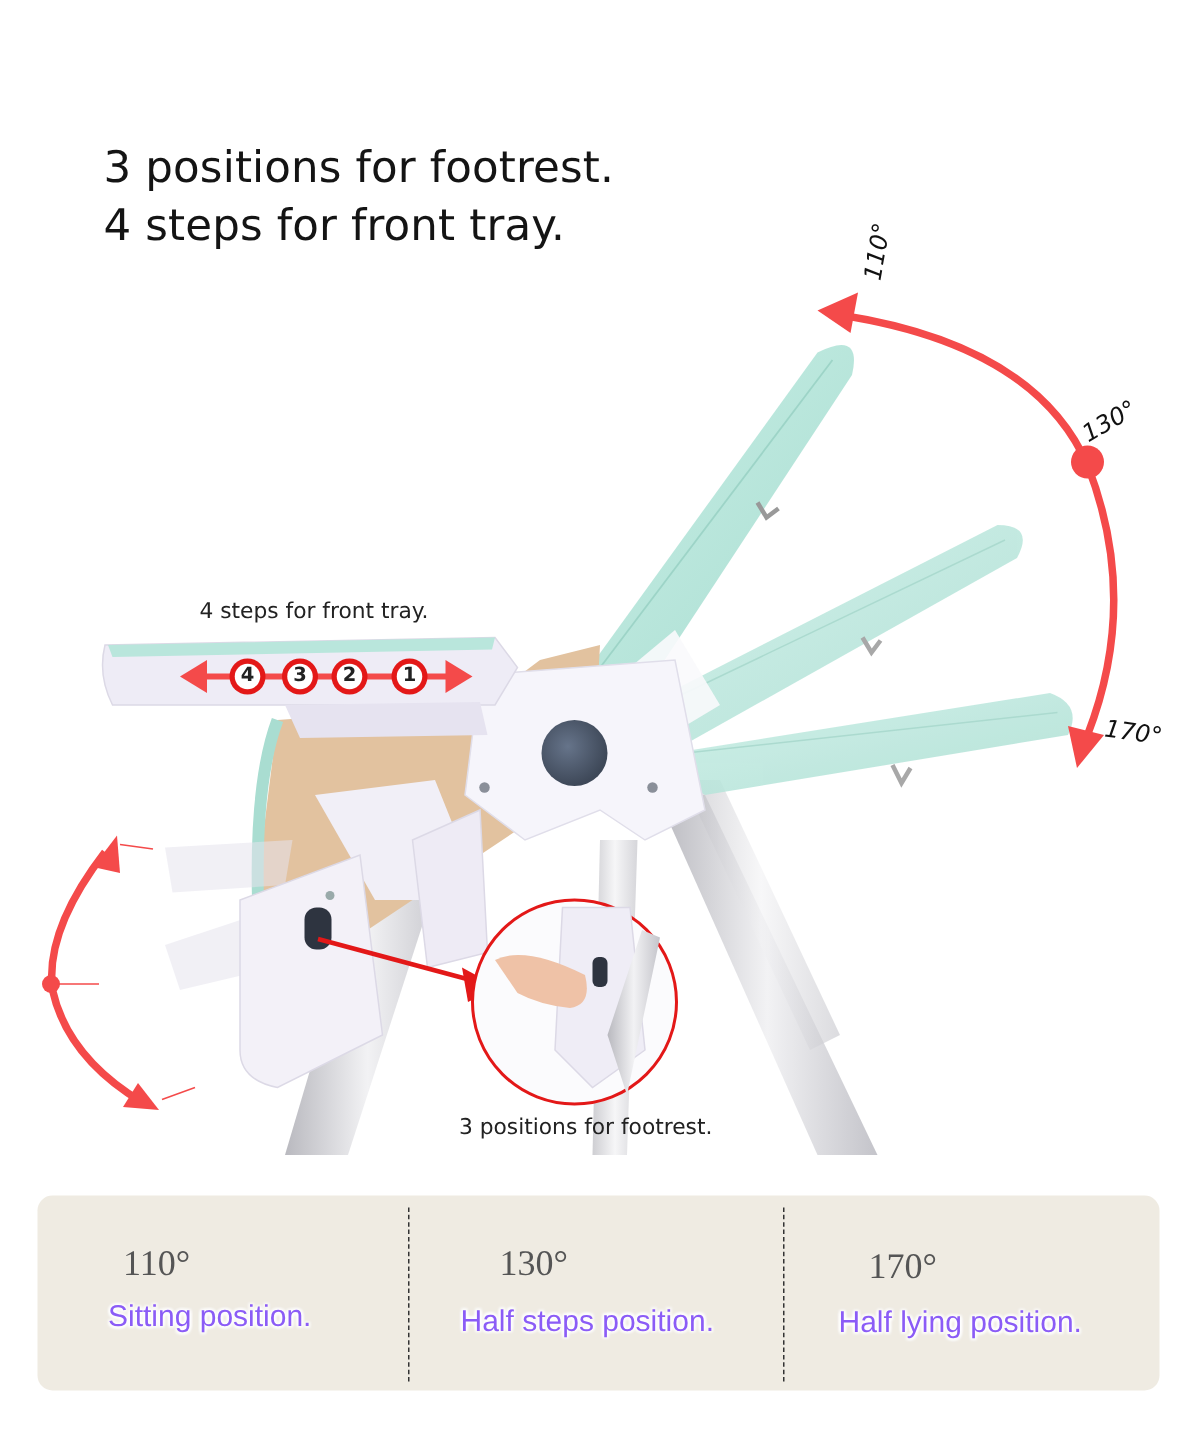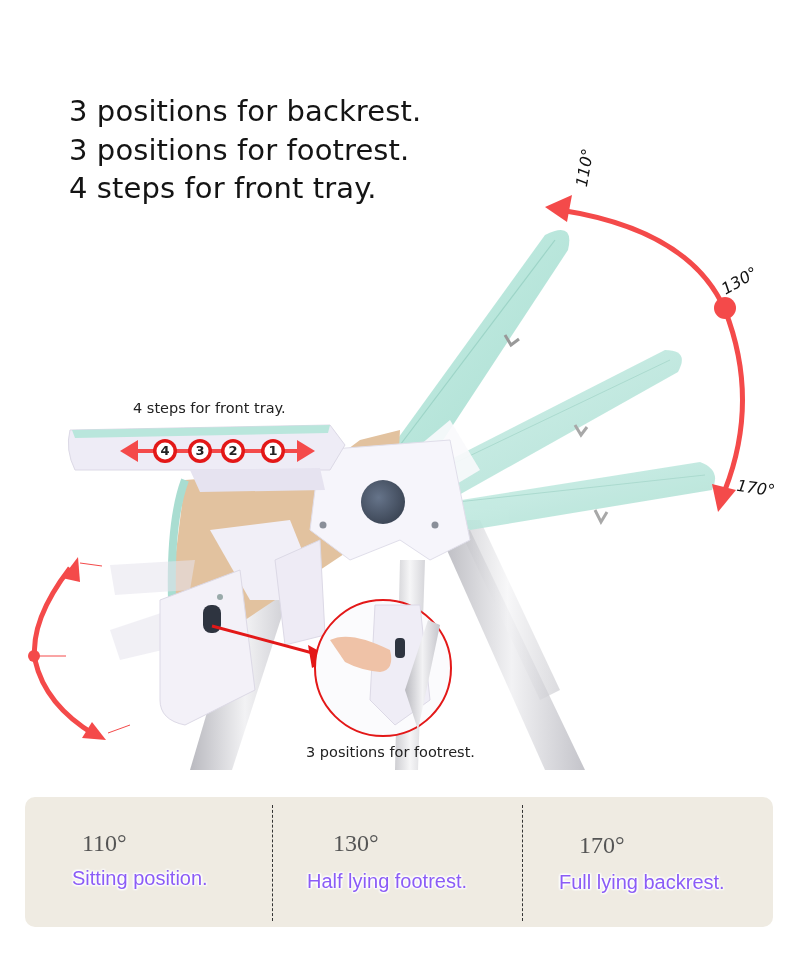--- a/index.html
+++ b/index.html
@@ -13,21 +13,20 @@
   .cell{position:absolute;top:0;height:130px;}
   .deg{position:absolute;font-family:"Liberation Serif","DejaVu Serif",serif;font-size:24px;color:#555;}
   .pos{position:absolute;font-family:"Liberation Sans",sans-serif;font-size:20px;color:#8b5cf6;white-space:nowrap;
        text-shadow:0 0 3px #fff,0 0 3px #fff,1px 1px 2px #fff,-1px -1px 2px #fff,1px -1px 2px #fff,-1px 1px 2px #fff;}
   .divider{position:absolute;top:8px;height:116px;border-left:1.5px dashed #333;}
 </style>
 </head>
 <body>
 
 <div class="headline">
-  <div>3 positions for backrest.</div>
   <div>3 positions for footrest.</div>
   <div>4 steps for front tray.</div>
 </div>
 
 <svg class="illus" viewBox="0 0 790 790" xmlns="http://www.w3.org/2000/svg">
   <defs>
     <linearGradient id="leg" x1="0" x2="1" y1="0" y2="0">
       <stop offset="0" stop-color="#b9b9bf"></stop>
         <stop offset="0.5" stop-color="#f2f2f4"></stop>
         <stop offset="1" stop-color="#c4c4ca"></stop>
@@ -152,20 +151,20 @@
 <div class="angle-lbl" style="left:738px;top:476px;transform:rotate(8deg);transform-origin:left top;">170°</div>
 
 <div class="panel">
   <div class="cell" style="left:0;width:248px;">
     <div class="deg" style="left:57px;top:33px;">110°</div>
     <div class="pos" style="left:47px;top:70px;">Sitting position.</div>
   </div>
   <div class="divider" style="left:247px;"></div>
   <div class="cell" style="left:248px;width:250px;">
     <div class="deg" style="left:60px;top:33px;">130°</div>
-    <div class="pos" style="left:34px;top:73px;">Half lying footrest.</div>
+    <div class="pos" style="left:34px;top:73px;">Half steps position.</div>
   </div>
   <div class="divider" style="left:497px;"></div>
   <div class="cell" style="left:498px;width:250px;">
     <div class="deg" style="left:56px;top:35px;">170°</div>
-    <div class="pos" style="left:36px;top:74px;">Full lying backrest.</div>
+    <div class="pos" style="left:36px;top:74px;">Half lying position.</div>
   </div>
 </div>
 
 </body></html>

